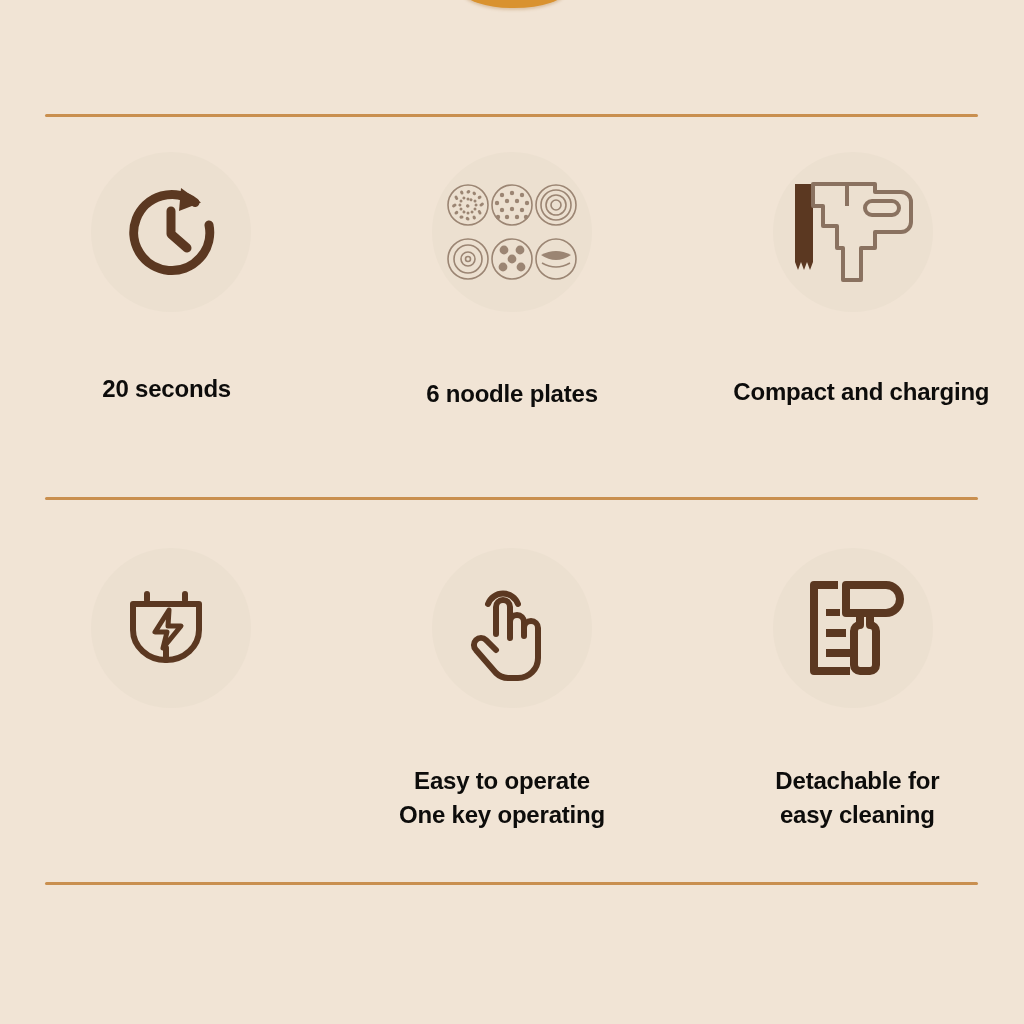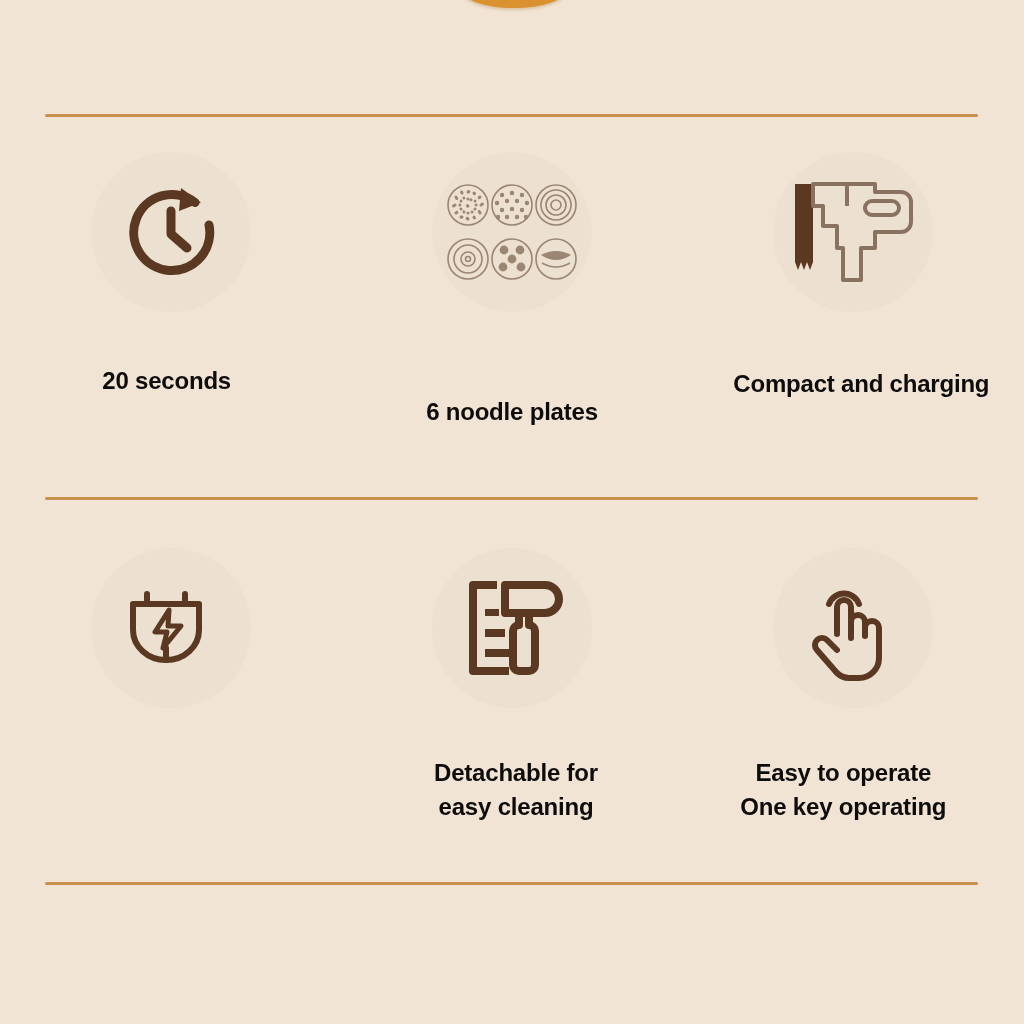--- a/index.html
+++ b/index.html
@@ -46,20 +46,21 @@
     display: flex;
   }
   .grid.row1 { top: 152px; }
   .grid.row2 { top: 548px; }
 
   .cell {
     width: 341.33px;
     display: flex;
     flex-direction: column;
     align-items: center;
+    gap: 8px;
   }
 
   .icon-circle {
     width: 160px;
     height: 160px;
     border-radius: 50%;
     background: #ece0d0;
     display: flex;
     align-items: center;
     justify-content: center;
@@ -79,21 +80,21 @@
     font-stretch: condensed;
   }
   .caption .line { display: block; white-space: nowrap; }
 
   .row2 .caption { margin-top: 48px; }
 
   
   .cell.c1 .caption { transform: translateX(-4px); }
   .cell.c2 .caption { transform: translateX(0px); }
   .cell.c3 .caption { transform: translateX(8px); }
-  .row1 .cell.c2 .caption { margin-top: 83px; }
+  .row1 .cell.c2 .caption { margin-top: 57px; }
   .row1 .cell.c3 .caption { margin-top: 55px; }
   .row2 .cell.c1 .caption { transform: translateX(-8px); }
   .row2 .cell.c2 .caption { transform: translateX(-10px); }
   .row2 .cell.c3 .caption { transform: translateX(4px); }
 </style>
 </head>
 <body>
 
 <div class="top-crumb"></div>
 
@@ -238,20 +239,47 @@
           <path d="M14 28 h66 v26 a33 30 0 0 1 -66 0 z" stroke="#5b3821" stroke-width="6" fill="none" stroke-linejoin="round"></path>
           <path d="M47 84 v-12" stroke="#5b3821" stroke-width="6" stroke-linecap="round"></path>
           <path d="M50 34 L36 56 h12 l-4 16 L62 50 H49 z" stroke="#5b3821" stroke-width="5" fill="none" stroke-linejoin="round"></path>
         </svg>
       </span>
     </div>
     <div class="caption">
     </div>
   </div>
 
+  <div class="cell c2">
+    <div class="icon-circle">
+      <span>
+        <svg width="100" height="108" viewBox="0 0 100 108" fill="none">
+          <g stroke="#5b3821" stroke-width="6" fill="none" stroke-linecap="round" stroke-linejoin="round">
+
+            <path d="M26 30 a16 16 0 0 1 30 0"></path>
+
+            <path d="M34 60 v-27 a7 7 0 0 1 14 0 v31"></path>
+
+            <path d="M48 52 v-4 a7 7 0 0 1 14 0 v14"></path>
+
+            <path d="M62 56 v-2 a7 7 0 0 1 14 0 v12"></path>
+
+            <path d="M76 66 v18 a20 20 0 0 1 -20 20 h-10
+                     a18 18 0 0 1 -12 -5 L14 76
+                     a7 7 0 0 1 10 -10 l10 10"></path>
+          </g>
+        </svg>
+      </span>
+    </div>
+    <div class="caption">
+      <span class="line">Easy to operate</span>
+      <span class="line">One key operating</span>
+    </div>
+  </div>
+
   <div class="cell c3">
     <div class="icon-circle">
       <span>
         <svg width="102" height="102" viewBox="0 0 102 102" fill="none">
 
           <path d="M32 8 H12 v86 h32" stroke="#5b3821" stroke-width="8" fill="none" stroke-linejoin="round" stroke-linecap="square"></path>
           <rect x="24" y="32" width="14" height="7" fill="#5b3821"></rect>
           <rect x="24" y="52" width="20" height="8" fill="#5b3821"></rect>
           <rect x="24" y="72" width="26" height="8" fill="#5b3821"></rect>
 
@@ -261,40 +289,13 @@
                    a6 6 0 0 0 6 -6 v-34 a6 6 0 0 0 -6 -6 v-12" stroke="#5b3821" stroke-width="8" fill="none" stroke-linejoin="round"></path>
         </svg>
       </span>
     </div>
     <div class="caption">
       <span class="line">Detachable for</span>
       <span class="line">easy cleaning</span>
     </div>
   </div>
 
-  <div class="cell c2">
-    <div class="icon-circle">
-      <span>
-        <svg width="100" height="108" viewBox="0 0 100 108" fill="none">
-          <g stroke="#5b3821" stroke-width="6" fill="none" stroke-linecap="round" stroke-linejoin="round">
-
-            <path d="M26 30 a16 16 0 0 1 30 0"></path>
-
-            <path d="M34 60 v-27 a7 7 0 0 1 14 0 v31"></path>
-
-            <path d="M48 52 v-4 a7 7 0 0 1 14 0 v14"></path>
-
-            <path d="M62 56 v-2 a7 7 0 0 1 14 0 v12"></path>
-
-            <path d="M76 66 v18 a20 20 0 0 1 -20 20 h-10
-                     a18 18 0 0 1 -12 -5 L14 76
-                     a7 7 0 0 1 10 -10 l10 10"></path>
-          </g>
-        </svg>
-      </span>
-    </div>
-    <div class="caption">
-      <span class="line">Easy to operate</span>
-      <span class="line">One key operating</span>
-    </div>
-  </div>
-
 </div>
 
 </body></html>

